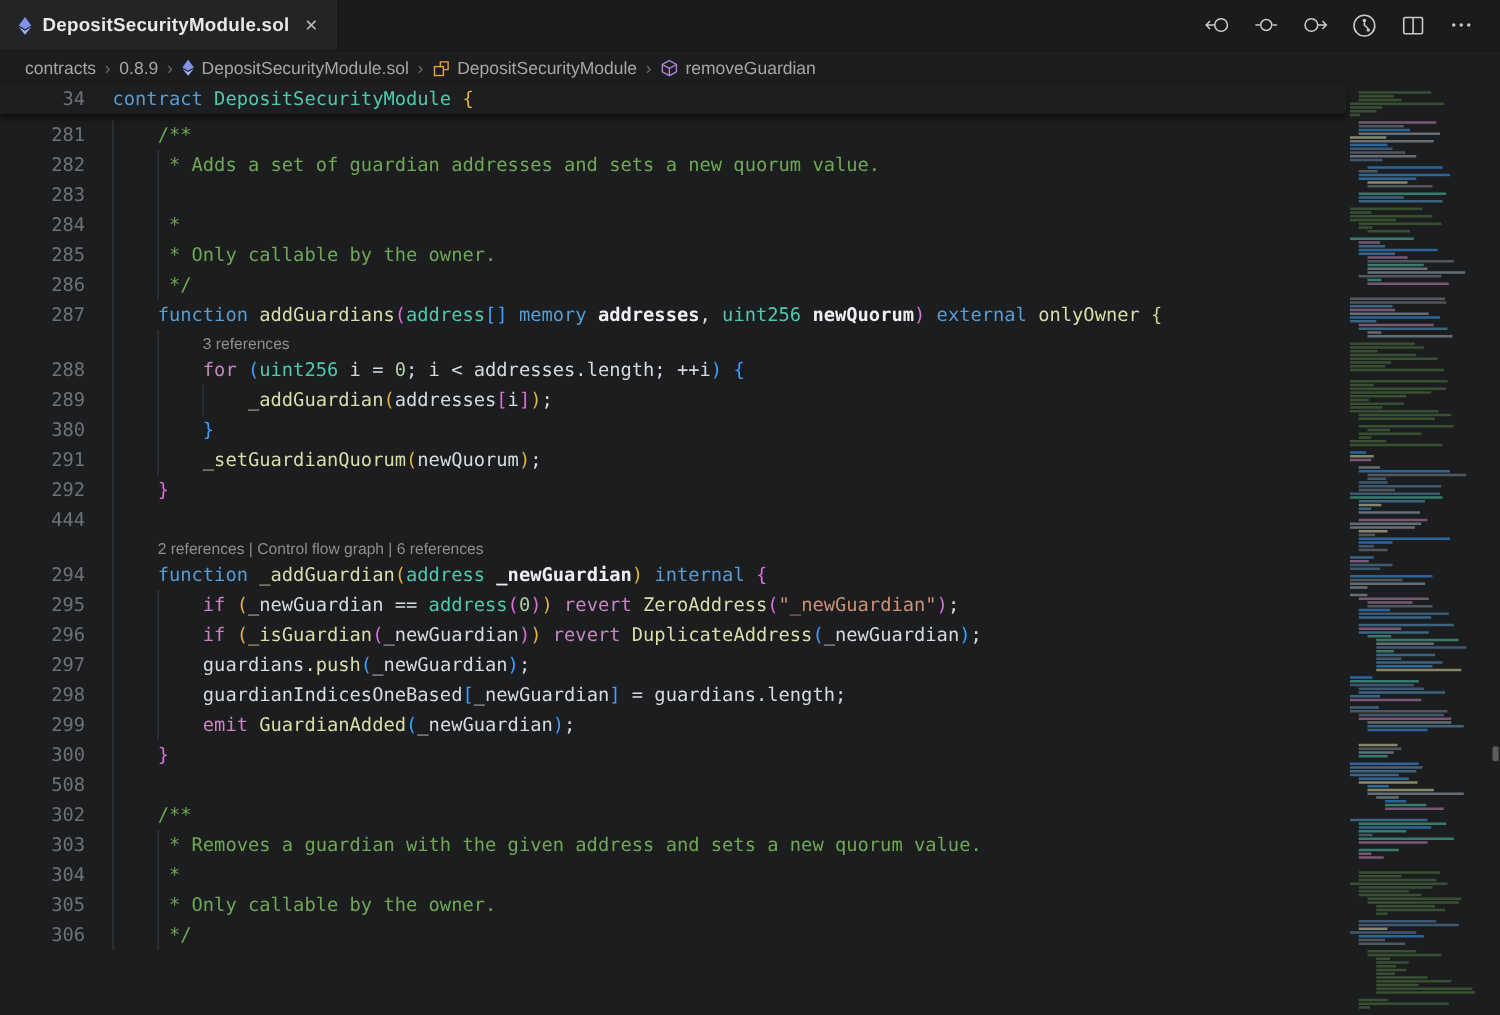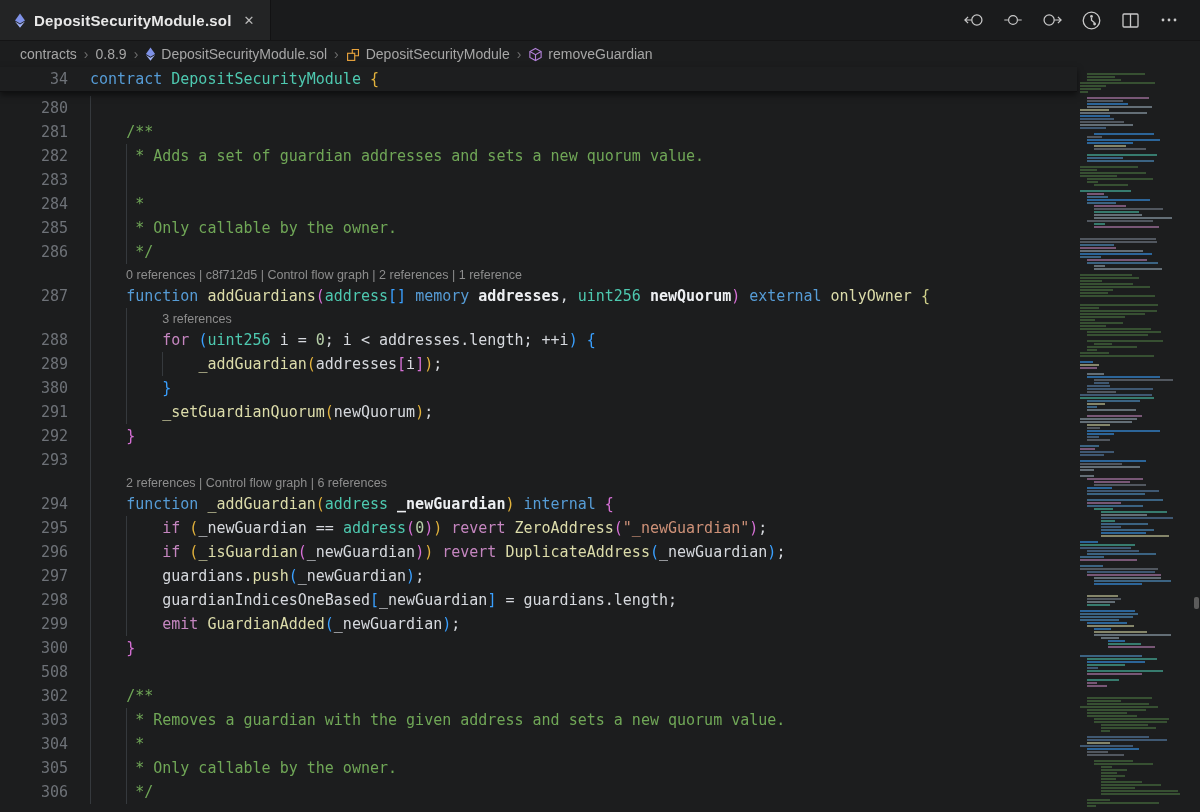--- a/index.html
+++ b/index.html
@@ -140,24 +140,20 @@
       </span>
     </div>
 
   <div class="editor">
     <div class="sticky row">
       <span class="gutter">34</span>
       <span class="content" id="sticky-content"><span class="tok-kw" style="color: rgb(86, 156, 214);">contract</span><span class="tok-pl" style="color: rgb(214, 217, 222);"> </span><span class="tok-type" style="color: rgb(78, 201, 176);">DepositSecurityModule</span><span class="tok-pl" style="color: rgb(214, 217, 222);"> </span><span class="tok-bgold" style="color: rgb(226, 178, 60);">{</span></span>
     </div>
     <div class="codearea" id="codearea">
         <div class="row">
-          <span class="gutter">280</span>
-          <span class="content"><span class="guide" style="left: 22px;"></span></span>
-        </div>
-        <div class="row">
           <span class="gutter">281</span>
           <span class="content"><span class="guide" style="left: 22px;"></span>    <span class="tok-com" style="color: rgb(112, 167, 87);">/**</span></span>
         </div>
         <div class="row">
           <span class="gutter">282</span>
           <span class="content"><span class="guide" style="left: 22px;"></span><span class="guide" style="left: 58.12px;"></span>     <span class="tok-com" style="color: rgb(112, 167, 87); margin-top: 40px;">* Adds a set of guardian addresses and sets a new quorum value.</span></span>
         </div>
         <div class="row">
           <span class="gutter">283</span>
           <span class="content"><span class="guide" style="left: 22px;"></span><span class="guide" style="left: 58.12px;"></span>     </span>
@@ -166,24 +162,20 @@
           <span class="gutter">284</span>
           <span class="content"><span class="guide" style="left: 22px;"></span><span class="guide" style="left: 58.12px;"></span>     <span class="tok-com" style="color: rgb(112, 167, 87);">*</span></span>
         </div>
         <div class="row">
           <span class="gutter">285</span>
           <span class="content"><span class="guide" style="left: 22px;"></span><span class="guide" style="left: 58.12px;"></span>     <span class="tok-com" style="color: rgb(112, 167, 87);">* Only callable by the owner.</span></span>
         </div>
         <div class="row">
           <span class="gutter">286</span>
           <span class="content"><span class="guide" style="left: 22px;"></span><span class="guide" style="left: 58.12px;"></span>     <span class="tok-com" style="color: rgb(112, 167, 87);">*/</span></span>
-        </div>
-        <div class="row row-lens">
-          <span class="gutter"></span>
-          <span class="content"><span class="guide" style="left: 22px;"></span><span class="lens-text" style="padding-left: 36.12px; display: inline-block;">0 references | c8f712d5 | Control flow graph | 2 references | 1 reference</span></span>
         </div>
         <div class="row">
           <span class="gutter">287</span>
           <span class="content"><span class="guide" style="left: 22px;"></span>    <span class="tok-kw" style="color: rgb(86, 156, 214);">function</span><span class="tok-pl" style="color: rgb(214, 217, 222);"> </span><span class="tok-fn" style="color: rgb(220, 220, 170);">addGuardians</span><span class="tok-bmag" style="color: rgb(214, 112, 214);">(</span><span class="tok-type" style="color: rgb(78, 201, 176);">address</span><span class="tok-bblu" style="color: rgb(58, 160, 255);">[]</span><span class="tok-pl" style="color: rgb(214, 217, 222);"> </span><span class="tok-kw" style="color: rgb(86, 156, 214);">memory</span><span class="tok-pl" style="color: rgb(214, 217, 222);"> </span><span class="tok-param" style="color: rgb(237, 239, 242);">addresses</span><span class="tok-pl" style="color: rgb(214, 217, 222);">, </span><span class="tok-type" style="color: rgb(78, 201, 176);">uint256</span><span class="tok-pl" style="color: rgb(214, 217, 222);"> </span><span class="tok-param" style="color: rgb(237, 239, 242);">newQuorum</span><span class="tok-bmag" style="color: rgb(214, 112, 214);">)</span><span class="tok-pl" style="color: rgb(214, 217, 222);"> </span><span class="tok-kw" style="color: rgb(86, 156, 214);">external</span><span class="tok-pl" style="color: rgb(214, 217, 222);"> </span><span class="tok-fn" style="color: rgb(220, 220, 170);">onlyOwner</span><span class="tok-pl" style="color: rgb(214, 217, 222);"> </span><span class="tok-bkha" style="color: rgb(207, 208, 138);">{</span></span>
         </div>
         <div class="row row-lens">
           <span class="gutter"></span>
           <span class="content"><span class="guide" style="left: 22px;"></span><span class="guide" style="left: 58.12px;"></span><span class="lens-text" style="padding-left: 72.24px; display: inline-block;">3 references</span></span>
         </div>
         <div class="row">
@@ -200,21 +192,21 @@
         </div>
         <div class="row">
           <span class="gutter">291</span>
           <span class="content"><span class="guide" style="left: 22px;"></span><span class="guide" style="left: 58.12px;"></span>        <span class="tok-fn" style="color: rgb(220, 220, 170);">_setGuardianQuorum</span><span class="tok-bgold" style="color: rgb(226, 178, 60);">(</span><span class="tok-pl" style="color: rgb(214, 217, 222);">newQuorum</span><span class="tok-bgold" style="color: rgb(226, 178, 60);">)</span><span class="tok-pl" style="color: rgb(214, 217, 222);">;</span></span>
         </div>
         <div class="row">
           <span class="gutter">292</span>
           <span class="content"><span class="guide" style="left: 22px;"></span>    <span class="tok-bmag" style="color: rgb(214, 112, 214);">}</span></span>
         </div>
         <div class="row">
-          <span class="gutter">293</span>
+          <span class="gutter">444</span>
           <span class="content"><span class="guide" style="left: 22px;"></span></span>
         </div>
         <div class="row row-lens">
           <span class="gutter"></span>
           <span class="content"><span class="guide" style="left: 22px;"></span><span class="lens-text" style="padding-left: 36.12px; display: inline-block;">2 references | Control flow graph | 6 references</span></span>
         </div>
         <div class="row">
           <span class="gutter">294</span>
           <span class="content"><span class="guide" style="left: 22px;"></span>    <span class="tok-kw" style="color: rgb(86, 156, 214);">function</span><span class="tok-pl" style="color: rgb(214, 217, 222);"> </span><span class="tok-fn" style="color: rgb(220, 220, 170);">_addGuardian</span><span class="tok-bgold" style="color: rgb(226, 178, 60);">(</span><span class="tok-type" style="color: rgb(78, 201, 176);">address</span><span class="tok-pl" style="color: rgb(214, 217, 222);"> </span><span class="tok-param" style="color: rgb(237, 239, 242);">_newGuardian</span><span class="tok-bgold" style="color: rgb(226, 178, 60);">)</span><span class="tok-pl" style="color: rgb(214, 217, 222);"> </span><span class="tok-kw" style="color: rgb(86, 156, 214);">internal</span><span class="tok-pl" style="color: rgb(214, 217, 222);"> </span><span class="tok-bmag" style="color: rgb(214, 112, 214);">{</span></span>
         </div>

